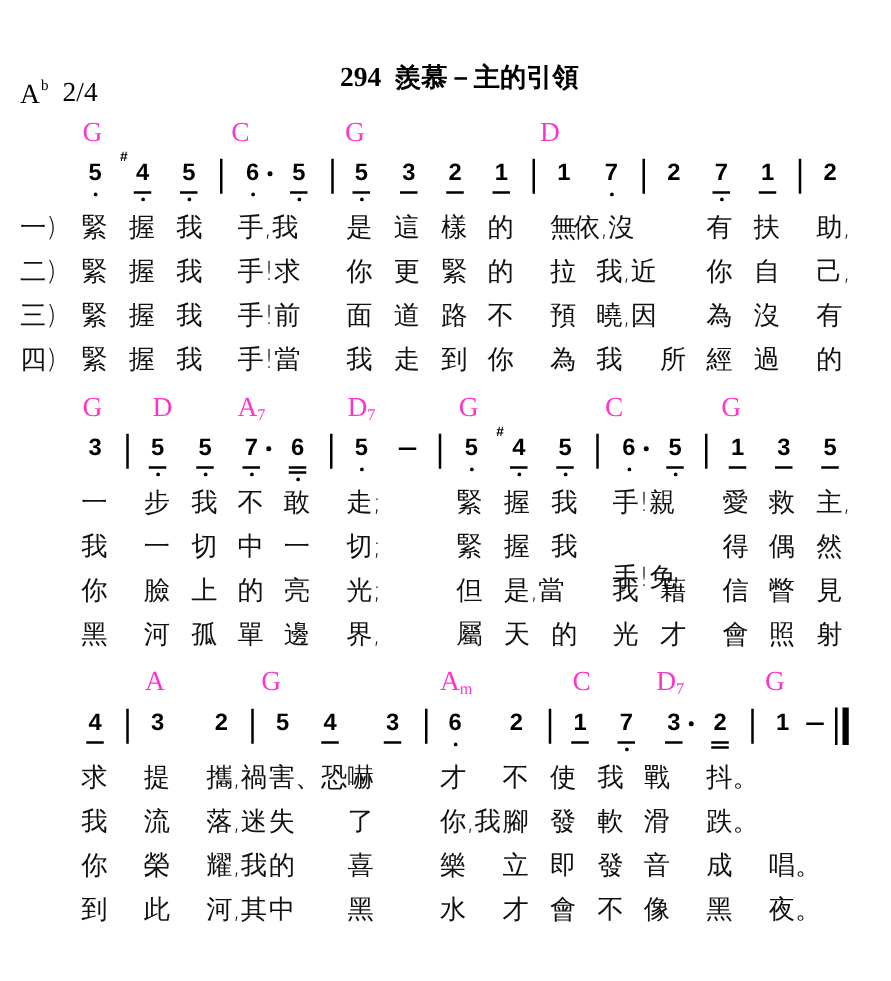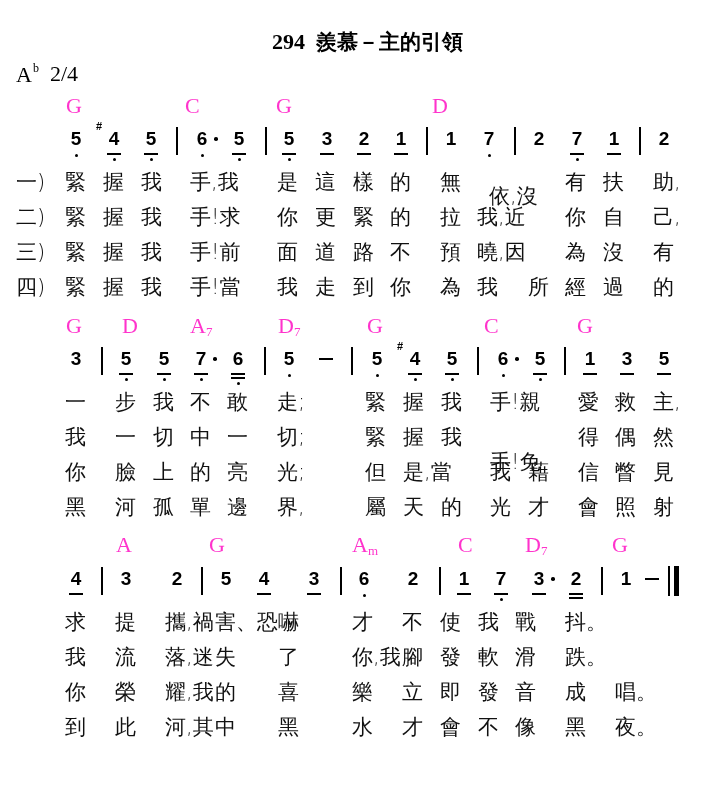--- a/index.html
+++ b/index.html
@@ -19,21 +19,21 @@
     .note .sharp { position:absolute; left:-9px; top:-8px; font-size:11px; font-weight:bold; }
     .bar { width:2px; height:28px; background:#000; }
     .dbar-thin { width:2px; height:30px; background:#000; }
     .dbar-thick { width:5px; height:30px; background:#000; }
     .dash { width:14px; height:2px; background:#000; }
     .lyric { font-family:"DejaVu Sans", sans-serif; font-size:21px; color:#111; font-weight:300; }
   </style>
 </head>
 <body>
 
-<div class="abs title" style="left:272px; top:28px;">
+<div class="abs title" style="left:272px; top:48px;">
   <span>294</span>&nbsp;
   <span class="cjk">羨慕－主的引領</span>
 </div>
 <div class="abs key" style="left:16px; top:61px;">
   <span>A</span><sup>b</sup>
 </div>
 <div class="abs key" style="left:50px; top:61px;">2/4</div>
 
 <div id="sys1-chords">
     <div class="abs chord" style="left: 66px; top: 93px;">G</div>
@@ -67,21 +67,21 @@
     <div class="abs lyric" style="left: 16px; top: 168px;">一)</div>
     <div class="abs lyric" style="left: 65px; top: 168px;">緊</div>
     <div class="abs lyric" style="left: 103px; top: 168px;">握</div>
     <div class="abs lyric" style="left: 141px; top: 168px;">我</div>
     <div class="abs lyric" style="left: 190px; top: 168px;">手,我</div>
     <div class="abs lyric" style="left: 277px; top: 168px;">是</div>
     <div class="abs lyric" style="left: 315px; top: 168px;">這</div>
     <div class="abs lyric" style="left: 353px; top: 168px;">樣</div>
     <div class="abs lyric" style="left: 390px; top: 168px;">的</div>
     <div class="abs lyric" style="left: 440px; top: 168px;">無</div>
-    <div class="abs lyric" style="left: 489px; top: 168px; margin-top: 14px;">依,沒</div>
+    <div class="abs lyric" style="left: 459px; top: 168px;">依,沒</div>
     <div class="abs lyric" style="left: 565px; top: 168px;">有</div>
     <div class="abs lyric" style="left: 603px; top: 168px;">扶</div>
     <div class="abs lyric" style="left: 653px; top: 168px;">助,</div>
     <div class="abs lyric" style="left: 16px; top: 203px;">二)</div>
     <div class="abs lyric" style="left: 65px; top: 203px;">緊</div>
     <div class="abs lyric" style="left: 103px; top: 203px;">握</div>
     <div class="abs lyric" style="left: 141px; top: 203px;">我</div>
     <div class="abs lyric" style="left: 190px; top: 203px;">手!求</div>
     <div class="abs lyric" style="left: 277px; top: 203px;">你</div>
     <div class="abs lyric" style="left: 315px; top: 203px;">更</div>

